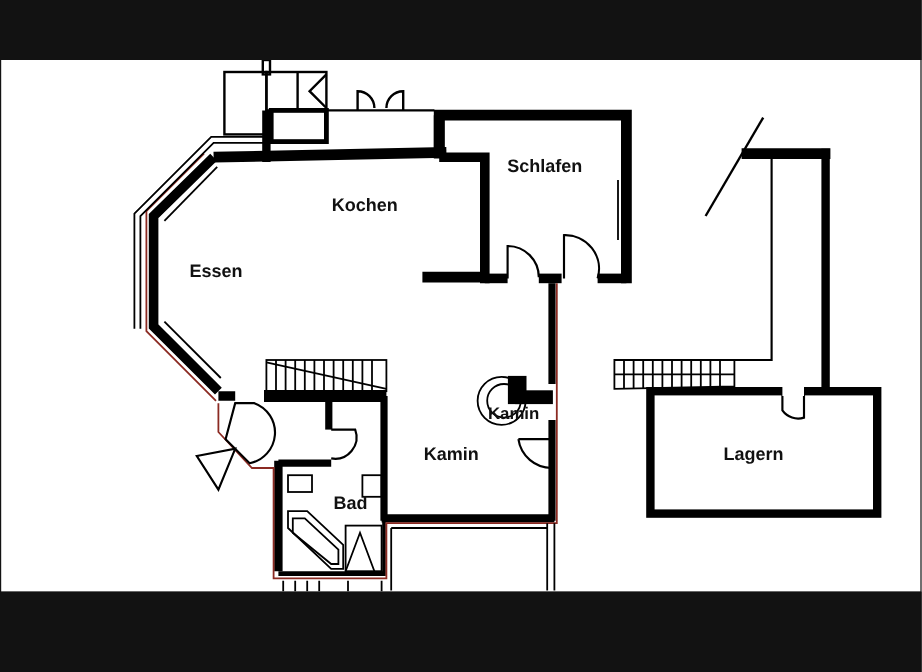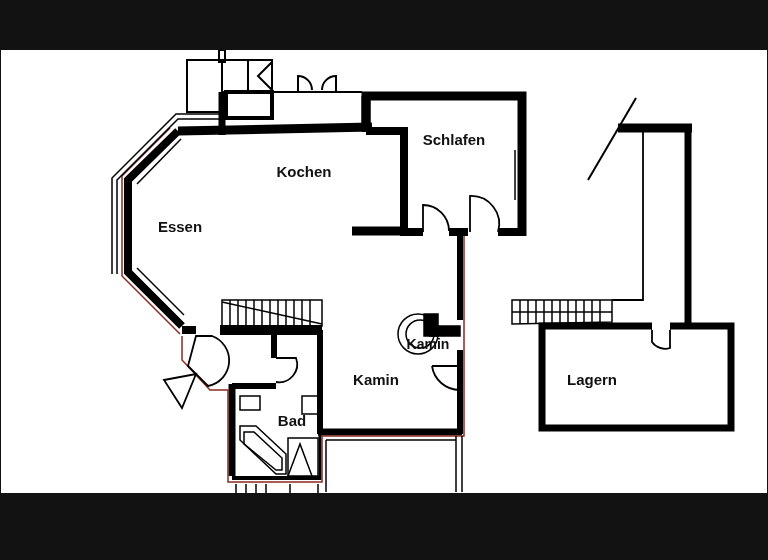--- a/index.html
+++ b/index.html
@@ -156,17 +156,17 @@
       <line x1="290" y1="484" x2="290" y2="493"></line>
         <line x1="318" y1="484" x2="318" y2="493"></line>
     </g>
   </svg>
 
   <div class="label" style="left:303px; top:121px;">Kochen</div>
   <div class="label" style="left:453px; top:89px;text-align:center;">Schlafen</div>
   <div class="label" style="left:179px; top:176px;">Essen</div>
   <div class="label" style="left:427px; top:294px; font-size:14px;">Kamin</div>
   <div class="label" style="left:375px; top:329px;">Kamin</div>
-  <div class="label" style="left:591px; top:329px;">Lagern</div>
+  <div class="label" style="left:627px; top:329px;">Lagern</div>
   <div class="label" style="left:273px; top:370px;padding-left:36px;">Bad</div>
 </div>
 
 <div class="bar-bottom"></div>
 
 </body></html>

